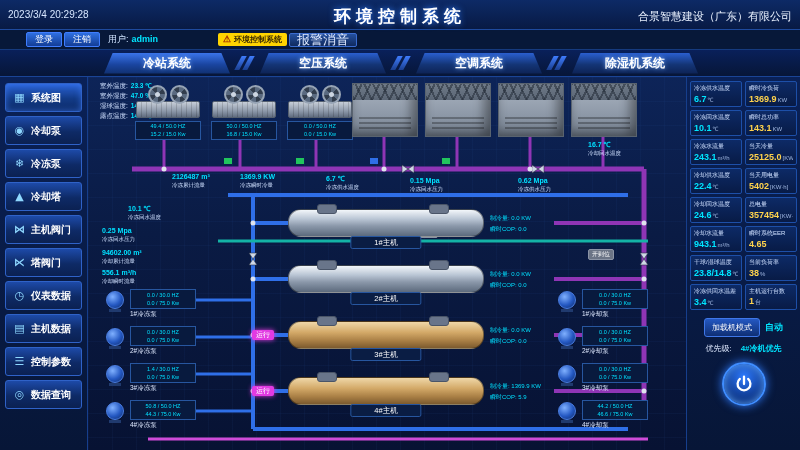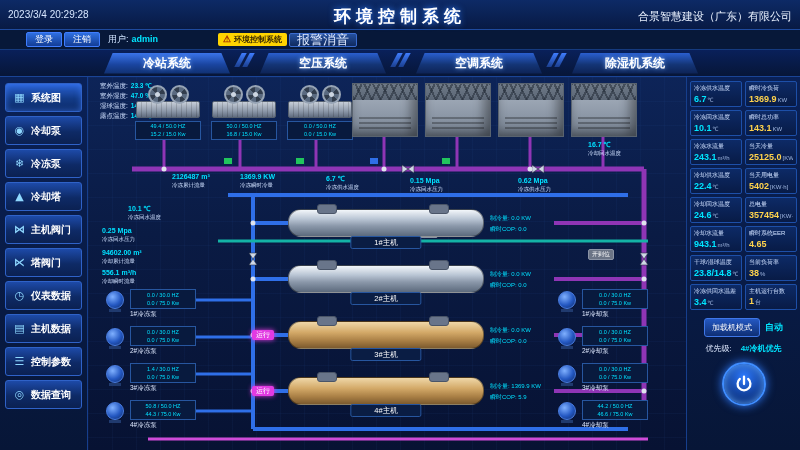--- a/index.html
+++ b/index.html
@@ -17,21 +17,21 @@
   .toolbar{height:20px;display:flex;align-items:center;gap:2px;padding-left:26px;background:#071839;border-bottom:1px solid #153a7e;flex:0 0 auto}
   .tb-btn{font-size:9px;line-height:13px;padding:0 8px;color:#fff;background:linear-gradient(180deg,#2e6fe0,#133d96);border:1px solid #3f7dff;border-radius:2px;cursor:pointer}
   .user{font-size:9px;color:#cfe3ff;margin-left:6px}
   .user b{color:#00e5ff;font-weight:bold;margin-left:3px}
   .alarm{margin-left:58px;display:flex;align-items:center;gap:3px;background:#ffd400;color:#3a2a00;font-size:8px;font-weight:bold;padding:1px 5px;border-radius:2px}
   .alarm .w{color:#a33000;font-size:9px;line-height:9px}
   .mute{font-size:13px;line-height:12px;padding:0 7px;color:#dfe9ff;background:linear-gradient(180deg,#24509f,#102a5e);border:1px solid #3a6cd0;border-radius:2px;cursor:pointer}
 
   
   .tabbar{height:27px;display:flex;align-items:center;padding-left:104px;background:linear-gradient(180deg,#09205a,#071638);border-bottom:1px solid #1a4496;flex:0 0 auto}
-  .tab-wrap{display:flex;}
+  .tab-wrap{display:flex;align-items:center}
   .tab-divider{width:16px;height:14px;margin:0 7px;position:relative}
   .tab-divider::before,.tab-divider::after{content:"";position:absolute;top:0;width:5px;height:14px;background:linear-gradient(180deg,#3f7dff,#1b3f8f);transform:skewX(-28deg)}
   .tab-divider::before{left:1px}.tab-divider::after{left:9px}
   .tab-wrap:first-of-type .tab-divider{display:none}
   .tab{width:126px;height:21px;line-height:21px;text-align:center;font-size:12px;font-weight:bold;color:#fff;cursor:pointer;
     background:linear-gradient(180deg,#2a5fd0 0%,#143576 55%,#0d2254 100%);
     clip-path:polygon(7% 0,93% 0,100% 100%,0 100%);text-shadow:0 0 4px #7fb2ff}
   .tab-wrap:first-of-type .tab{background:linear-gradient(180deg,#3a74ea 0%,#1a45a0 55%,#103070 100%)}
 
   

